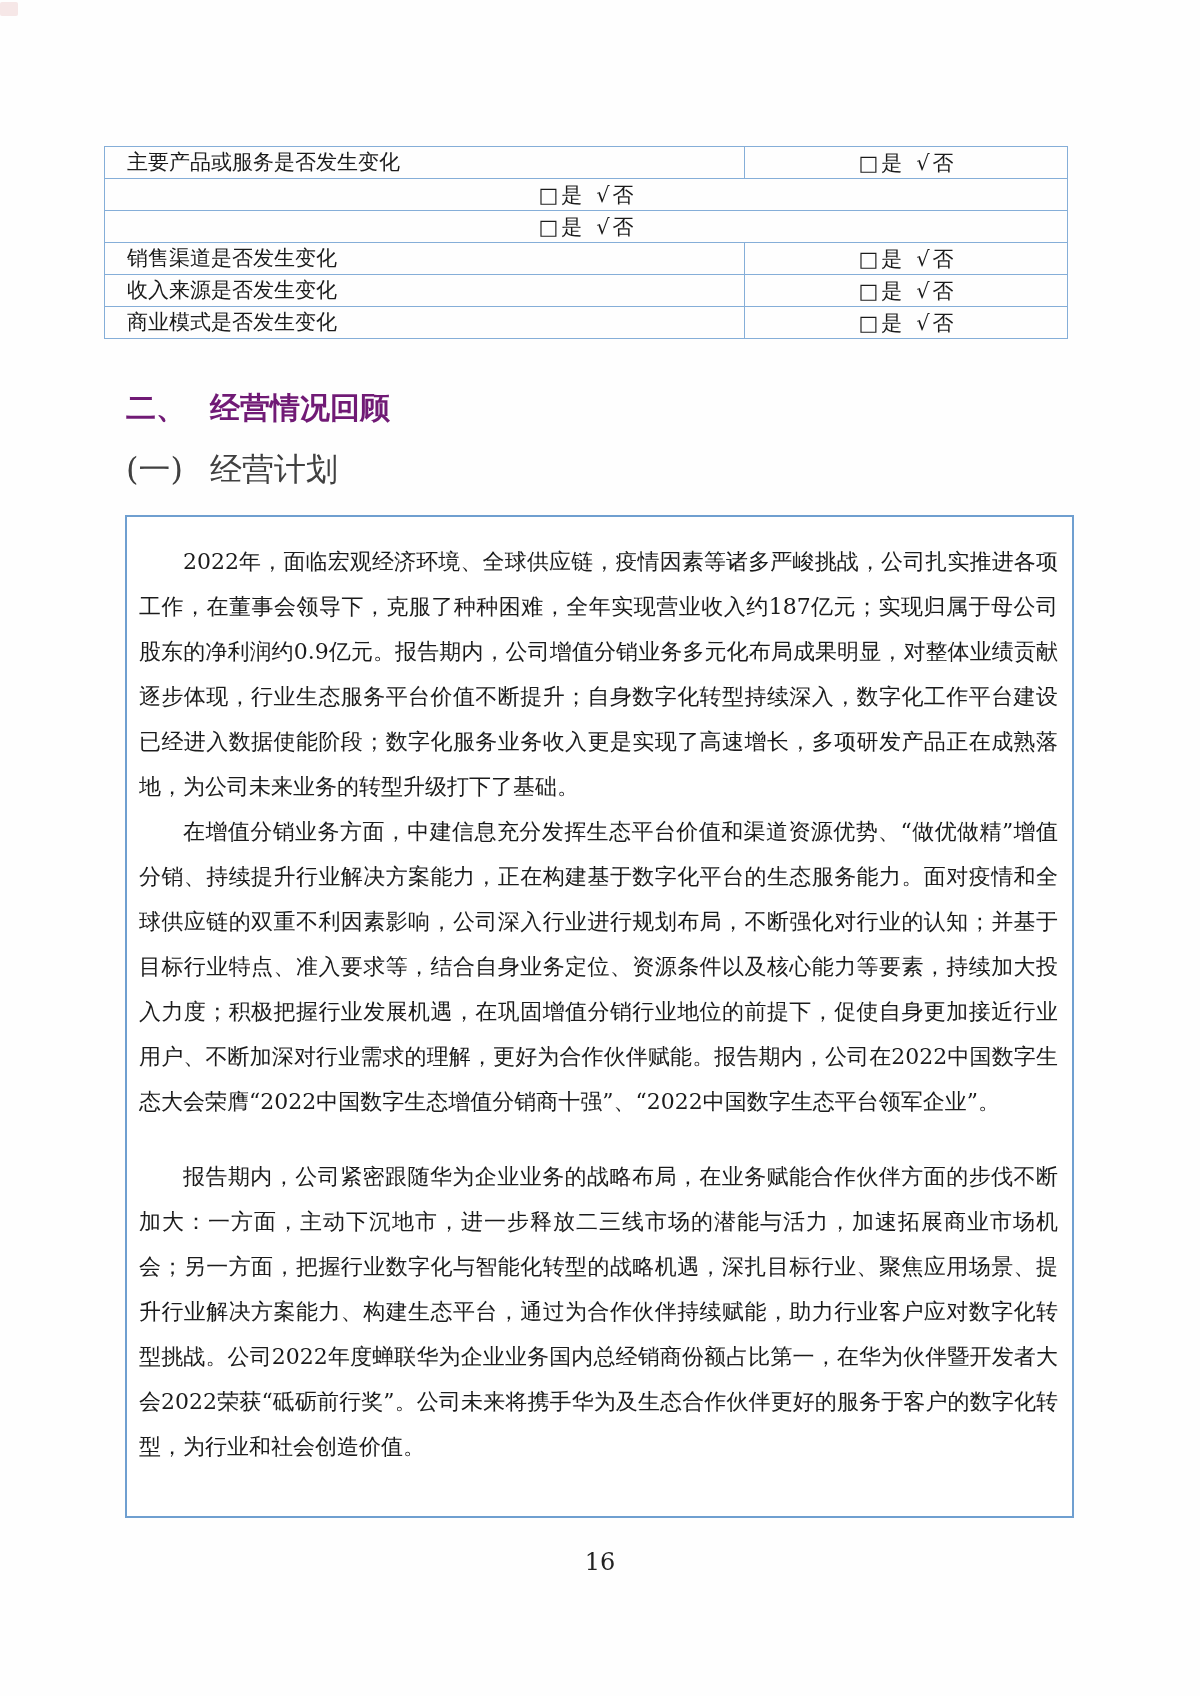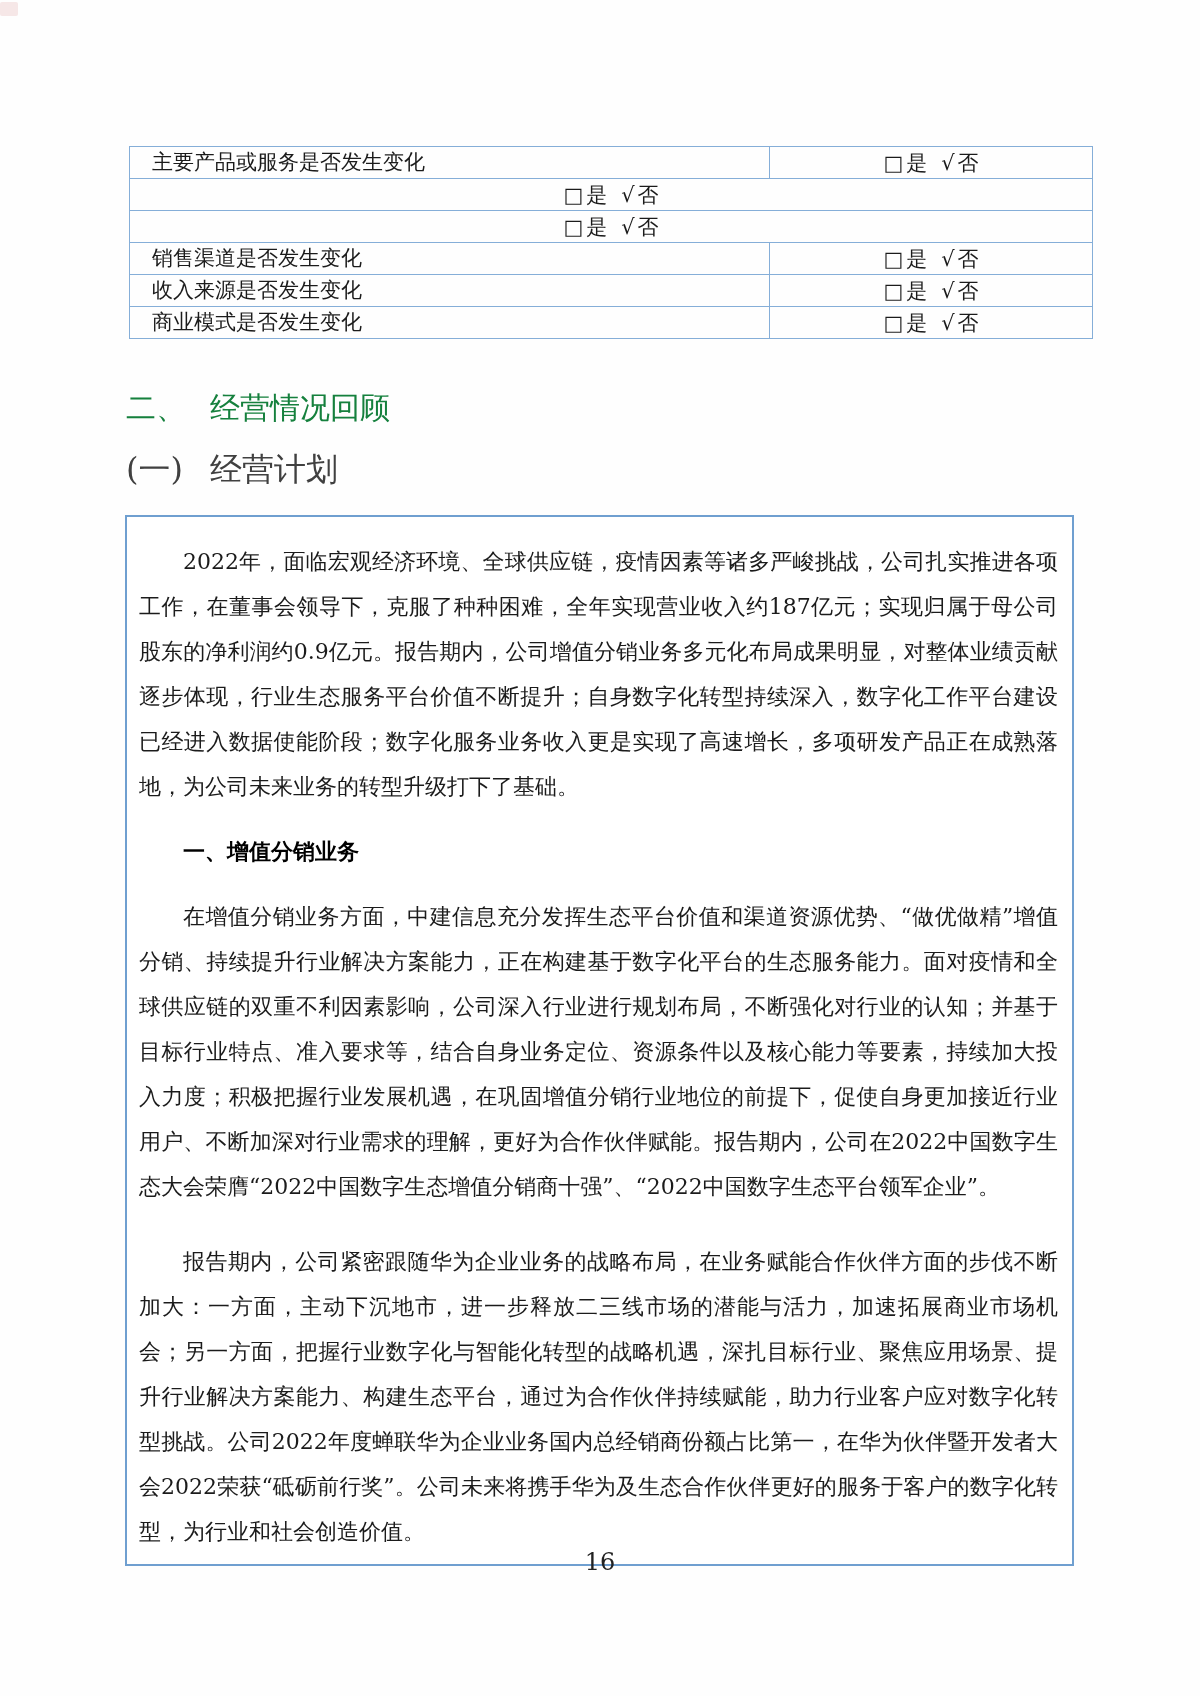--- a/index.html
+++ b/index.html
@@ -6,21 +6,21 @@
   .page{
     position:relative;
     width:1200px;height:1696px;
     background:#fefefe;
     font-family:"DejaVu Serif","Liberation Serif",serif;
     color:#1b1b1b;
     overflow:hidden;
   }
   
   .qtable{
-    position:absolute;left:129px;top:146px;width:964px;
+    position:absolute;left:104px;top:146px;width:964px;
     border:1.5px solid #85aed8;
     border-bottom:none;
     box-sizing:border-box;
   }
   .trow{
     display:flex;
     height:32px;
     border-bottom:1.5px solid #85aed8;
     box-sizing:border-box;
   }
@@ -40,21 +40,21 @@
     align-items:center;
     justify-content:center;
     font-size:21px;
     line-height:30px;
   }
   .tcell-a .chk{margin-right:3px;}
   .tcell-a .gap{display:inline-block;width:14px;}
   
   .h1{
     position:absolute;left:126px;top:389px;
-    font-size:30px;font-weight:normal;color:#15803d;
+    font-size:30px;font-weight:bold;color:#701a75;
     line-height:38px;white-space:nowrap;
   }
   .h2{
     position:absolute;left:126px;top:452px;
     font-size:32px;font-weight:normal;color:#404040;
     line-height:35px;white-space:nowrap;
   }
   .hnum{display:inline-block;min-width:84px;}
   
   .contentbox{
@@ -172,20 +172,19 @@
   <div class="h1">
     <span class="hnum">二、</span><span>经营情况回顾</span>
   </div>
 
   <div class="h2">
     <span class="hnum">(一)</span><span>经营计划</span>
   </div>
 
   <div class="contentbox">
     <p class="para p1">2022年，面临宏观经济环境、全球供应链，疫情因素等诸多严峻挑战，公司扎实推进各项工作，在董事会领导下，克服了种种困难，全年实现营业收入约187亿元；实现归属于母公司股东的净利润约0.9亿元。报告期内，公司增值分销业务多元化布局成果明显，对整体业绩贡献逐步体现，行业生态服务平台价值不断提升；自身数字化转型持续深入，数字化工作平台建设已经进入数据使能阶段；数字化服务业务收入更是实现了高速增长，多项研发产品正在成熟落地，为公司未来业务的转型升级打下了基础。</p>
-    <p class="subhead">一、增值分销业务</p>
     <p class="para p2">在增值分销业务方面，中建信息充分发挥生态平台价值和渠道资源优势、“做优做精”增值分销、持续提升行业解决方案能力，正在构建基于数字化平台的生态服务能力。面对疫情和全球供应链的双重不利因素影响，公司深入行业进行规划布局，不断强化对行业的认知；并基于目标行业特点、准入要求等，结合自身业务定位、资源条件以及核心能力等要素，持续加大投入力度；积极把握行业发展机遇，在巩固增值分销行业地位的前提下，促使自身更加接近行业用户、不断加深对行业需求的理解，更好为合作伙伴赋能。报告期内，公司在2022中国数字生态大会荣膺“2022中国数字生态增值分销商十强”、“2022中国数字生态平台领军企业”。</p>
     <p class="para p3">报告期内，公司紧密跟随华为企业业务的战略布局，在业务赋能合作伙伴方面的步伐不断加大：一方面，主动下沉地市，进一步释放二三线市场的潜能与活力，加速拓展商业市场机会；另一方面，把握行业数字化与智能化转型的战略机遇，深扎目标行业、聚焦应用场景、提升行业解决方案能力、构建生态平台，通过为合作伙伴持续赋能，助力行业客户应对数字化转型挑战。公司2022年度蝉联华为企业业务国内总经销商份额占比第一，在华为伙伴暨开发者大会2022荣获“砥砺前行奖”。公司未来将携手华为及生态合作伙伴更好的服务于客户的数字化转型，为行业和社会创造价值。</p>
   </div>
 
   <div class="pagenum">16</div>
 
 </div>
 
 </body></html>

